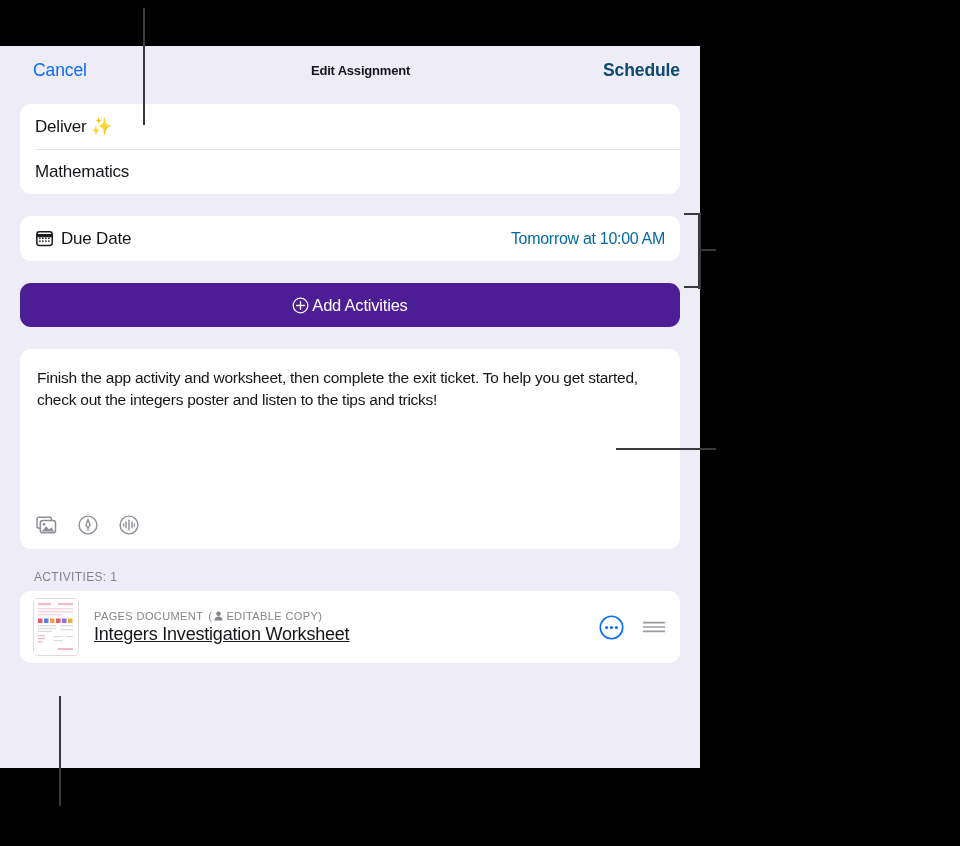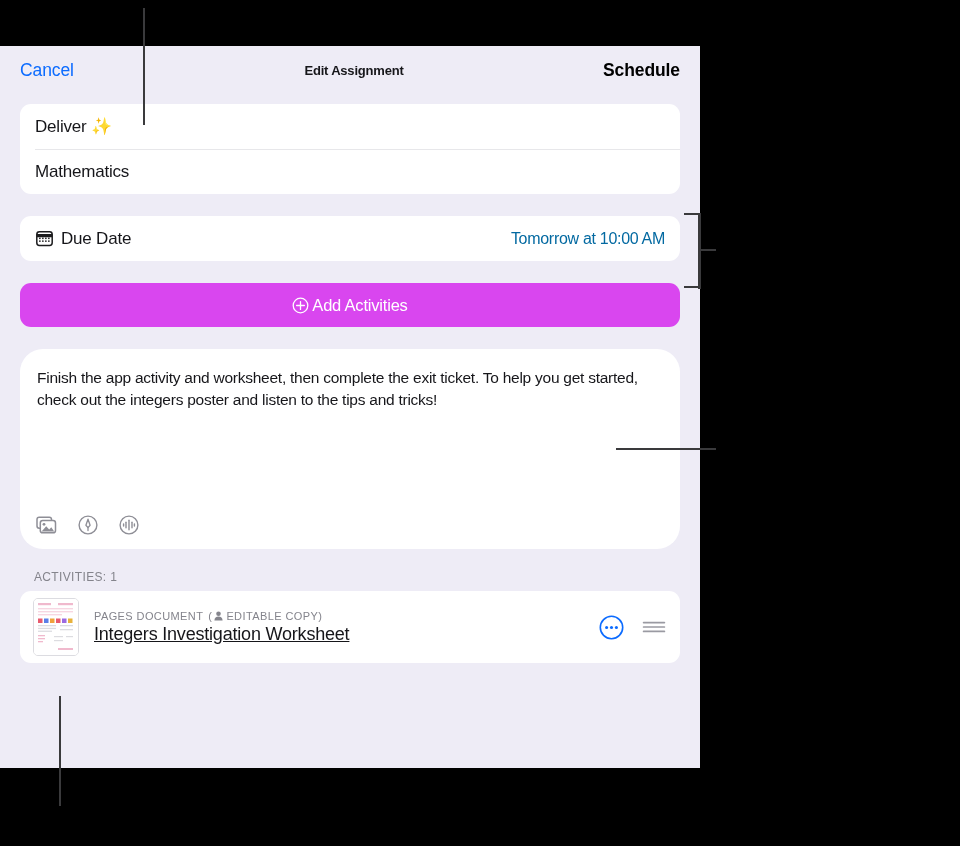--- a/index.html
+++ b/index.html
@@ -21,41 +21,42 @@
   }
 
   
   .navbar {
     position: relative;
     height: 48px;
     background: #eeecf6;
     display: flex;
     align-items: center;
     padding: 0 20px;
+    margin-left: 13px;
   }
   .nav-cancel {
     font-size: 17.5px;
     color: #0b6bff;
     letter-spacing: -0.1px;
   }
   .nav-title {
     position: absolute;
     left: 8px; right: 0;
     text-align: center;
     font-size: 13px;
     font-weight: bold;
     color: #16161a;
     letter-spacing: -0.2px;
     pointer-events: none;
   }
   .nav-schedule {
     margin-left: auto;
     font-size: 17.5px;
     font-weight: bold;
-    color: #000000;
+    color: #0c4a6e;
     letter-spacing: -0.1px;
     position: relative;
     z-index: 2;
   }
 
   
   .card {
     margin: 0 20px;
     background: #ffffff;
     border-radius: 11px;
@@ -96,42 +97,42 @@
   }
   .row-icon svg { display: block; }
 
   .card-title-group { margin-top: 10px; }
   .card-dates { margin-top: 22px; }
 
   
   .add-btn {
     margin: 22px 20px 0 20px;
     height: 44px;
-    background: #d946ef;
+    background: #4c1d95;
     border-radius: 11px;
     display: flex;
     align-items: center;
     justify-content: center;
     gap: 3px;
     cursor: pointer;
     border: none;
     width: calc(100% - 40px);
   }
   .add-btn-label {
     font-size: 16.5px;
     color: #ffffff;
     letter-spacing: -0.2px;
   }
   .plus-circle { display: block; }
 
   
   .desc-card {
     margin: 22px 20px 0 20px;
     background: #ffffff;
-    border-radius: 23px;
+    border-radius: 11px;
     height: 200px;
     position: relative;
     padding: 18px 17px 0 17px;
   }
   .desc-text {
     font-size: 15.5px;
     line-height: 22px;
     color: #16161a;
     letter-spacing: -0.25px;
   }

